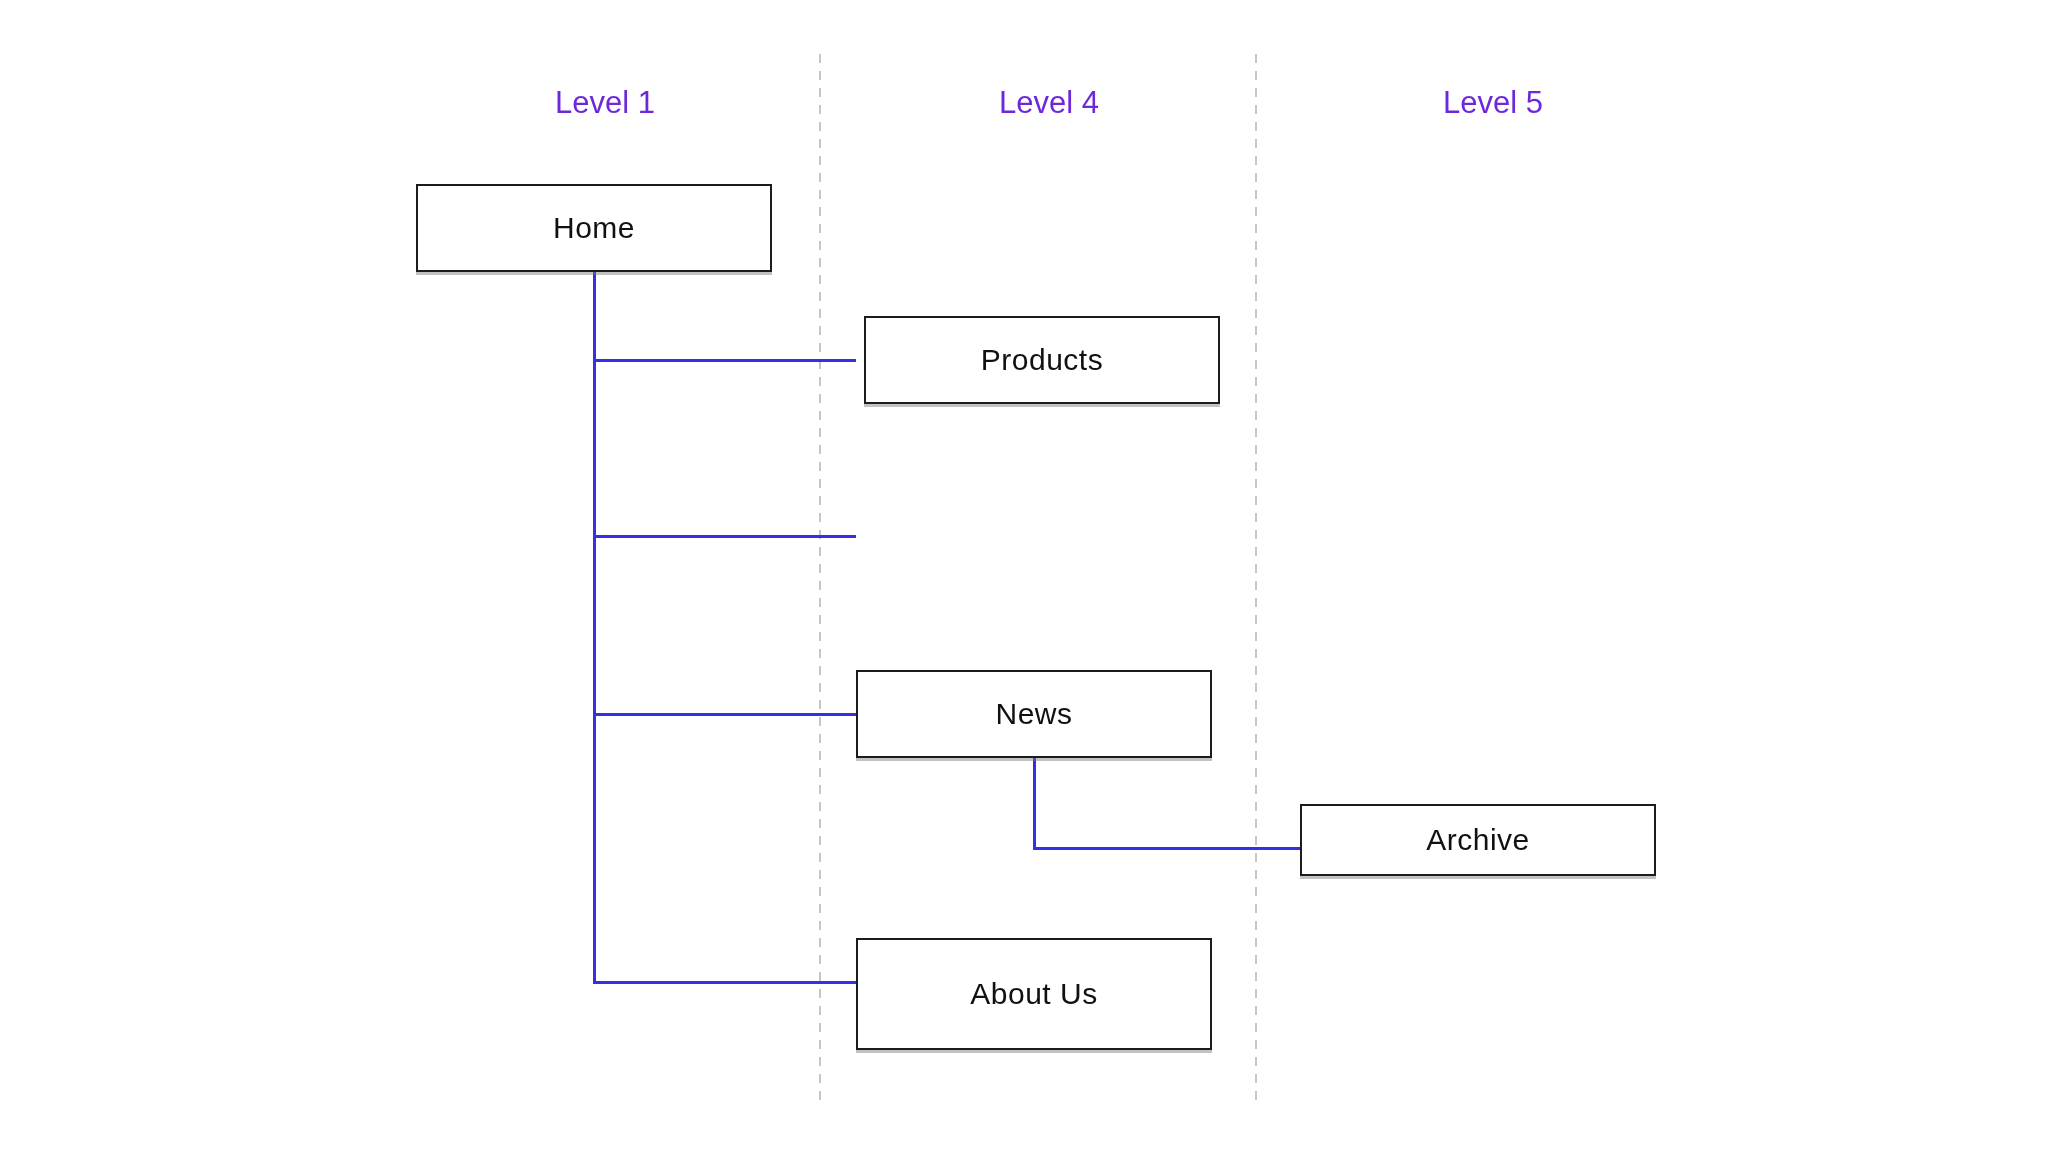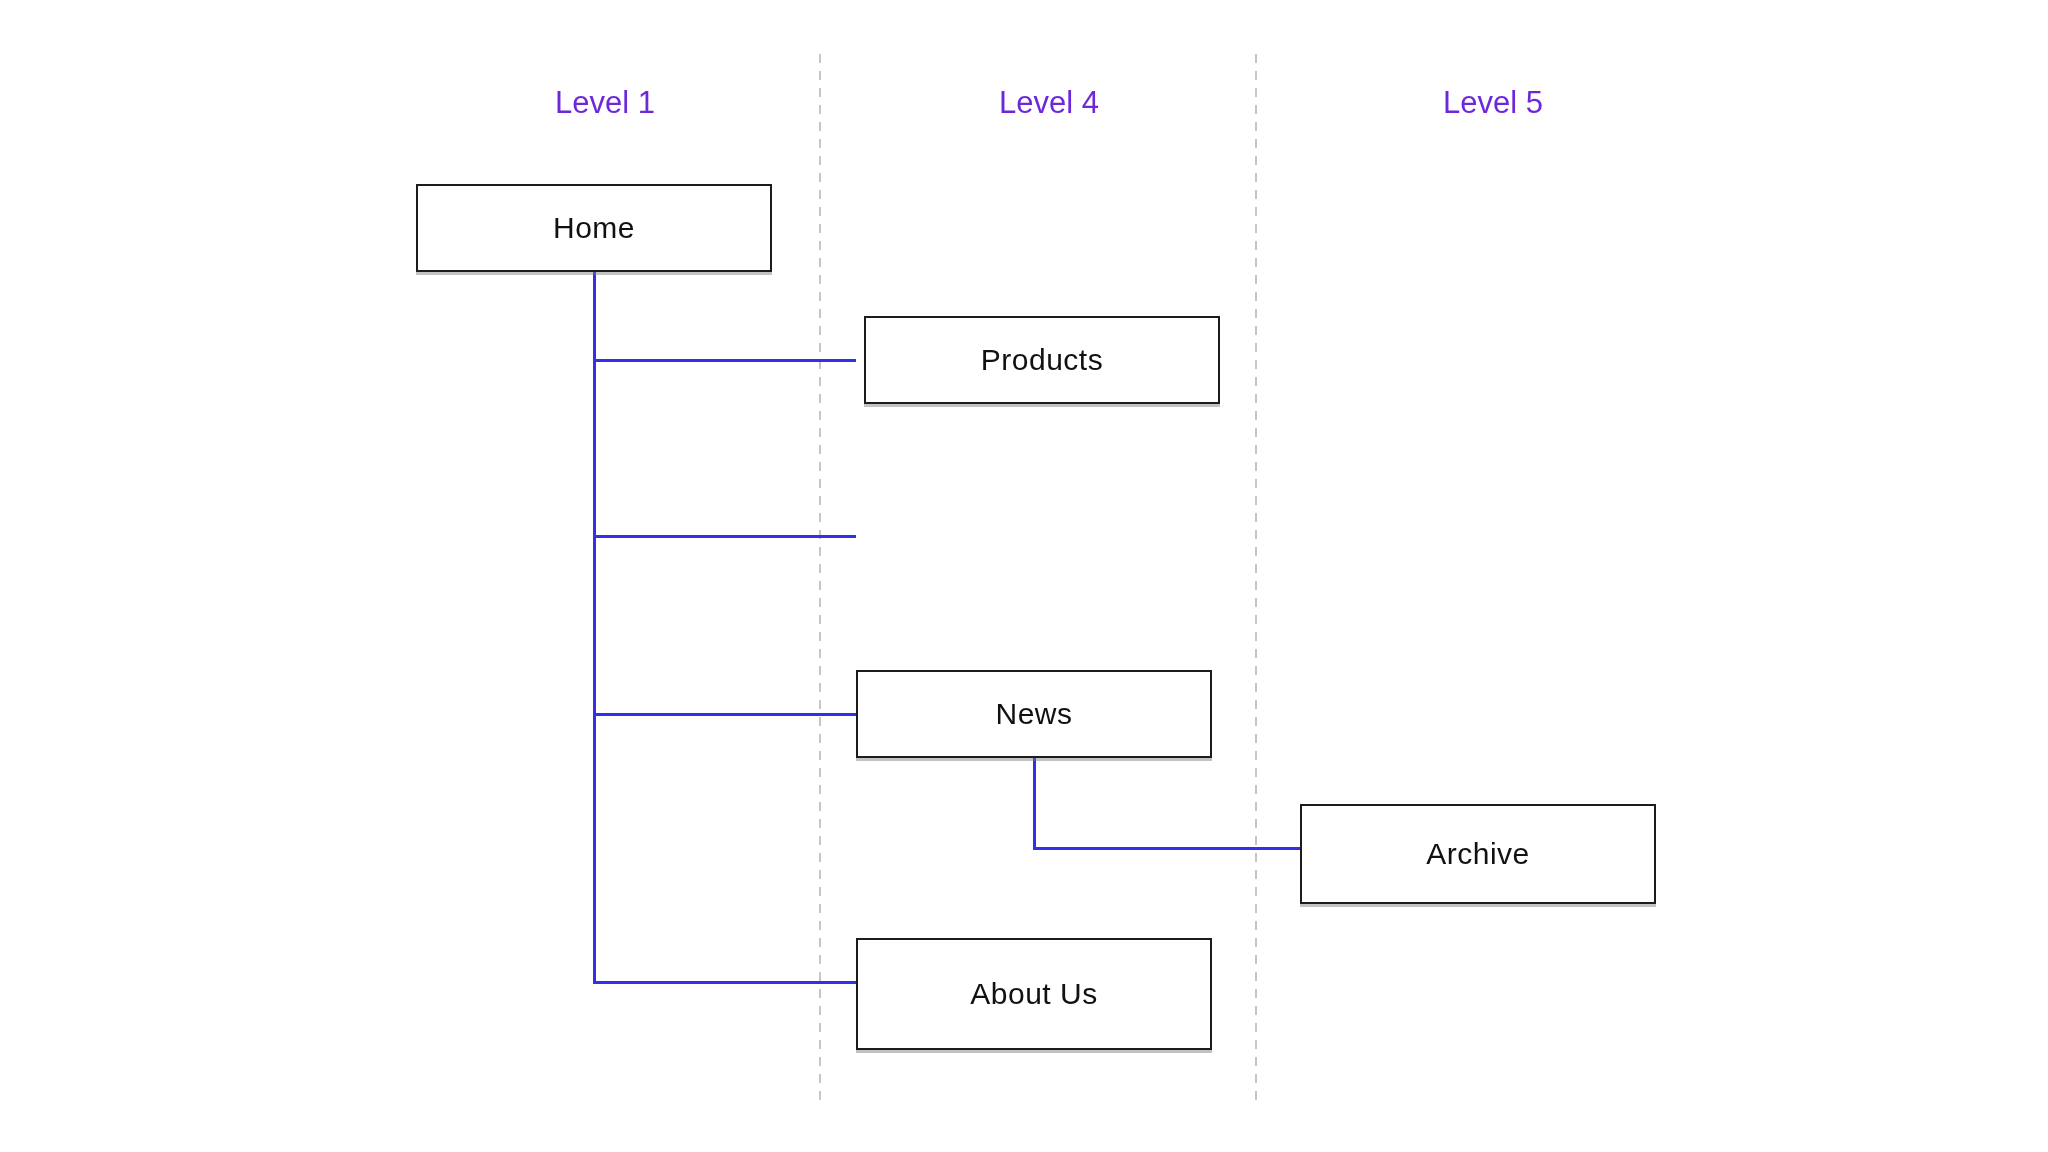--- a/index.html
+++ b/index.html
@@ -81,19 +81,19 @@
     <div class="edge-seg" style="left: 1032.5px; top: 846.5px; width: 267.5px; height: 3px;"></div>
     <div class="node" style="left: 416px; top: 184px; width: 356px; height: 88px;">
       <span class="label">Home</span>
     </div>
     <div class="node" style="left: 856px; top: 316px; width: 356px; height: 88px; margin-left: 8px;">
       <span class="label">Products</span>
     </div>
     <div class="node" style="left: 856px; top: 670px; width: 356px; height: 88px;">
       <span class="label">News</span>
     </div>
-    <div class="node" style="left: 1300px; top: 804px; width: 356px; height: 100px;">
+    <div class="node" style="left: 1300px; top: 804px; width: 356px; height: 72px;">
       <span class="label">Archive</span>
     </div>
     <div class="node" style="left: 856px; top: 938px; width: 356px; height: 112px;">
       <span class="label">About Us</span>
     </div>
   </div>
 
 </body></html>

